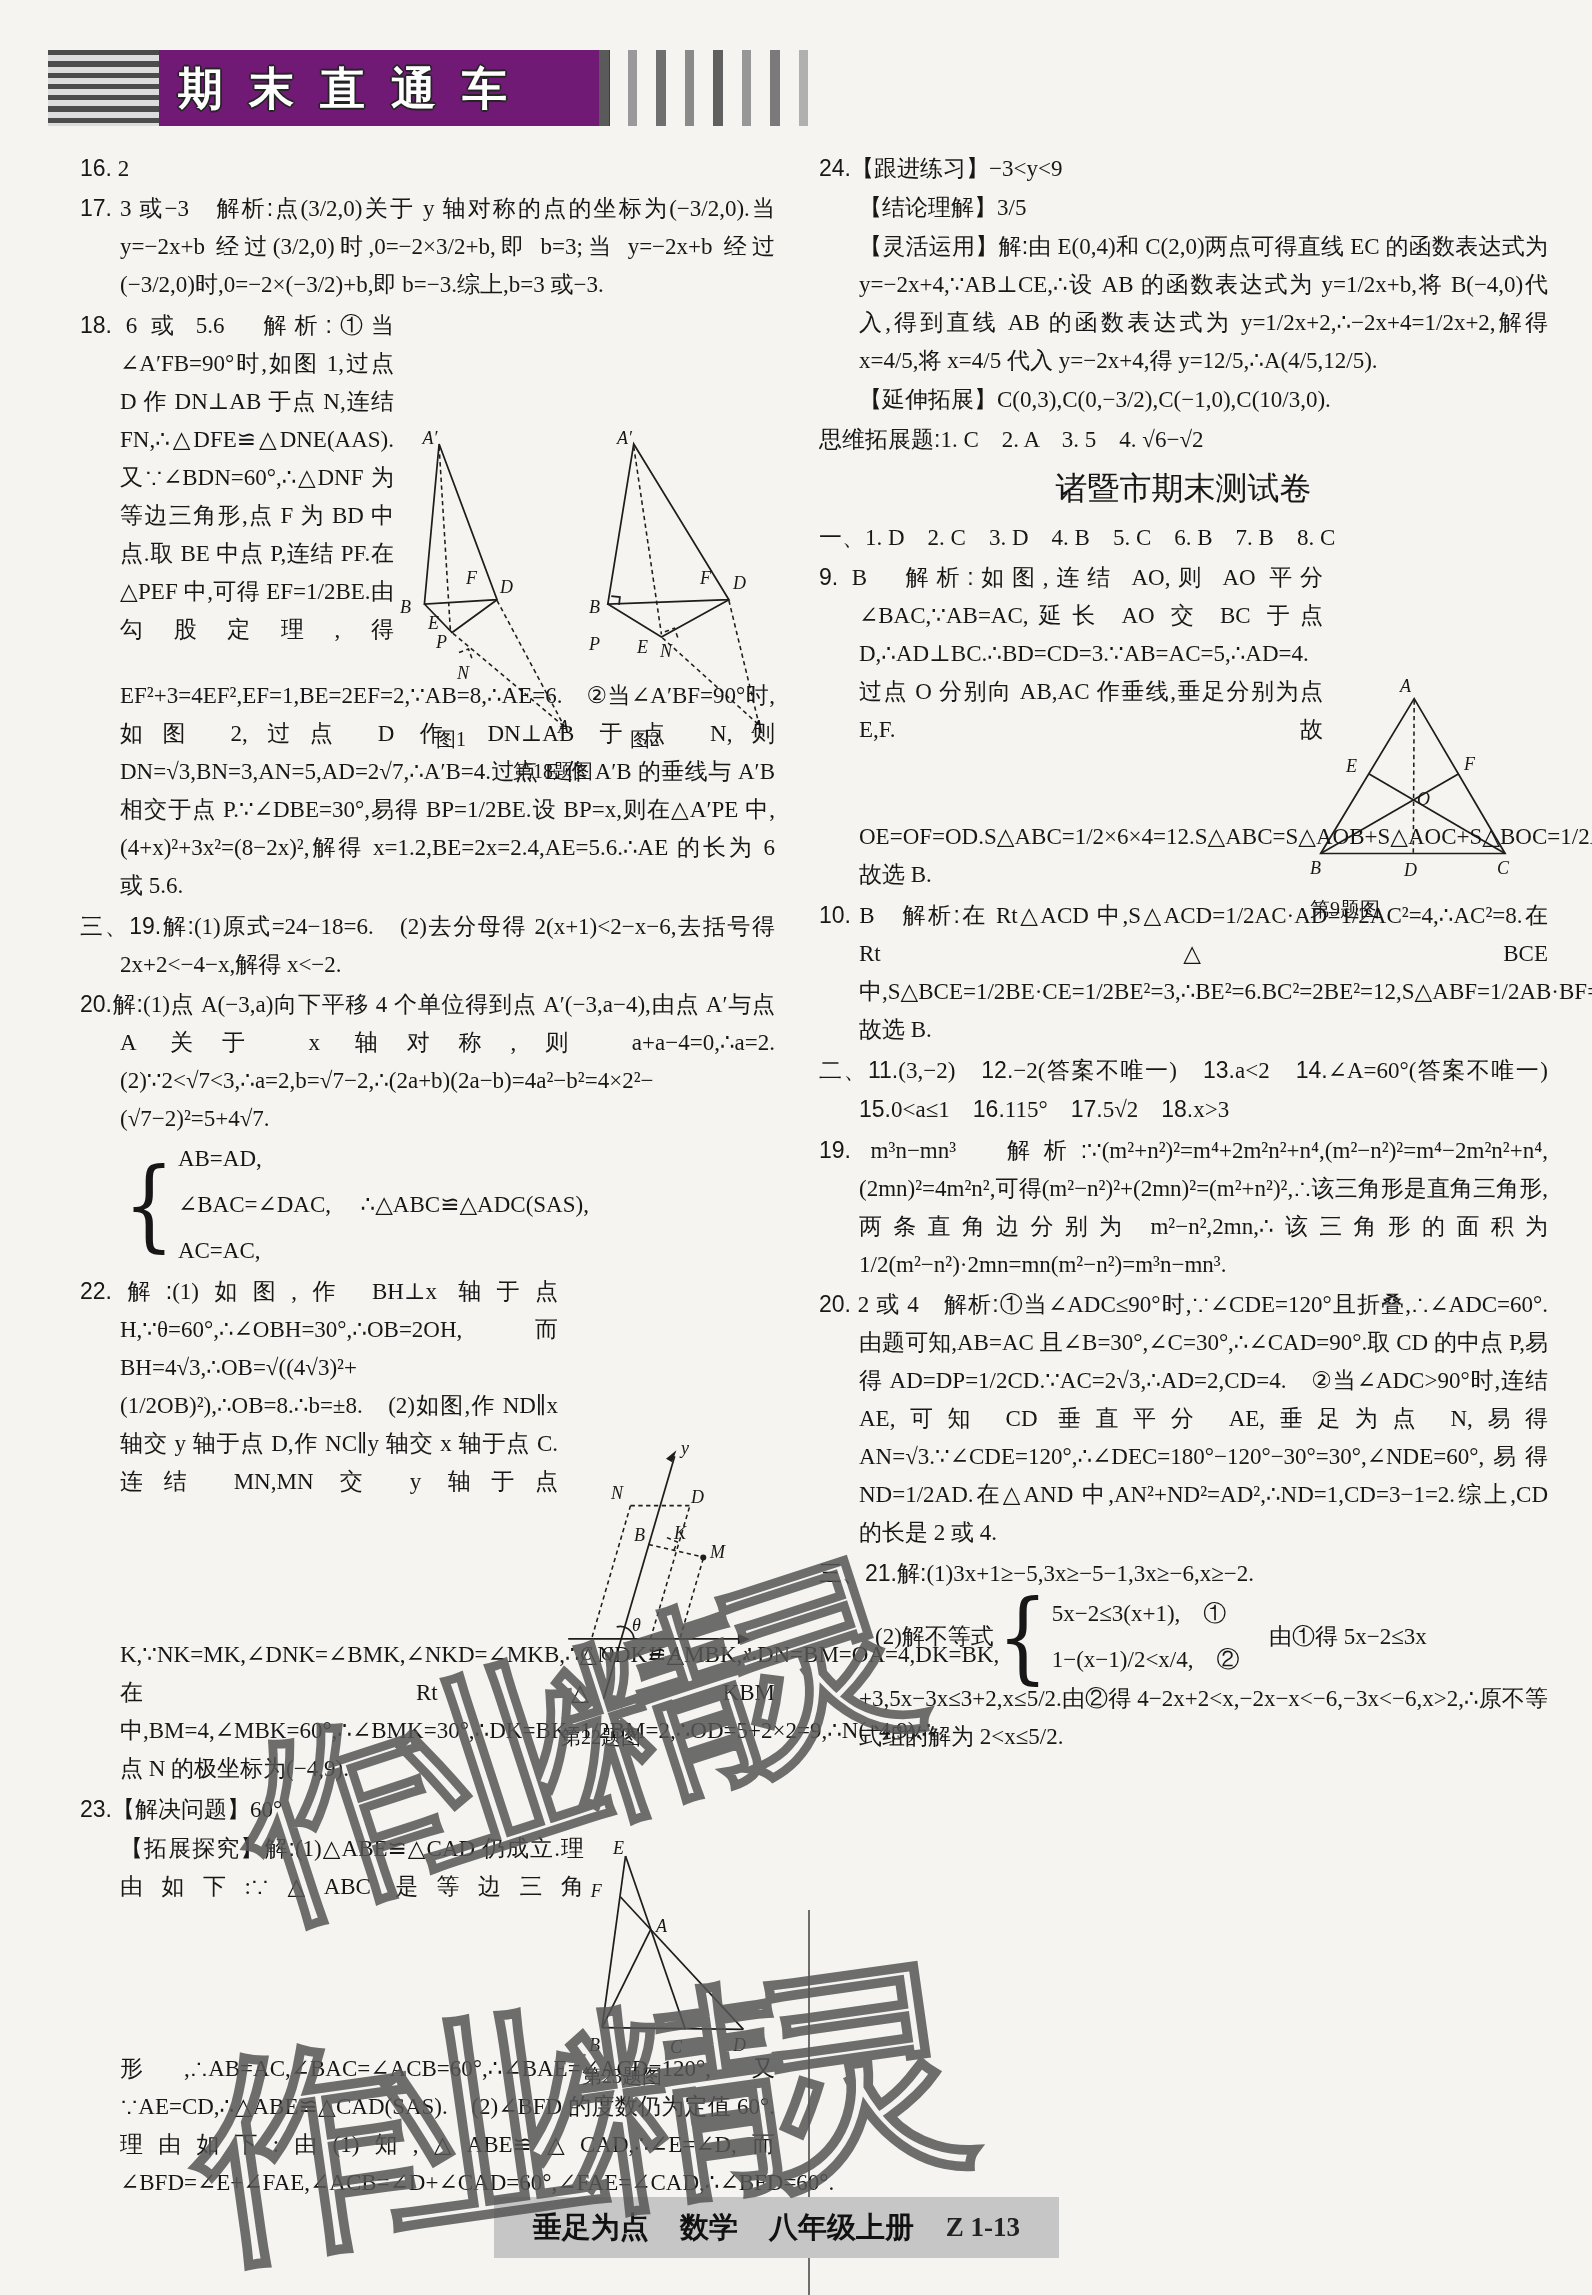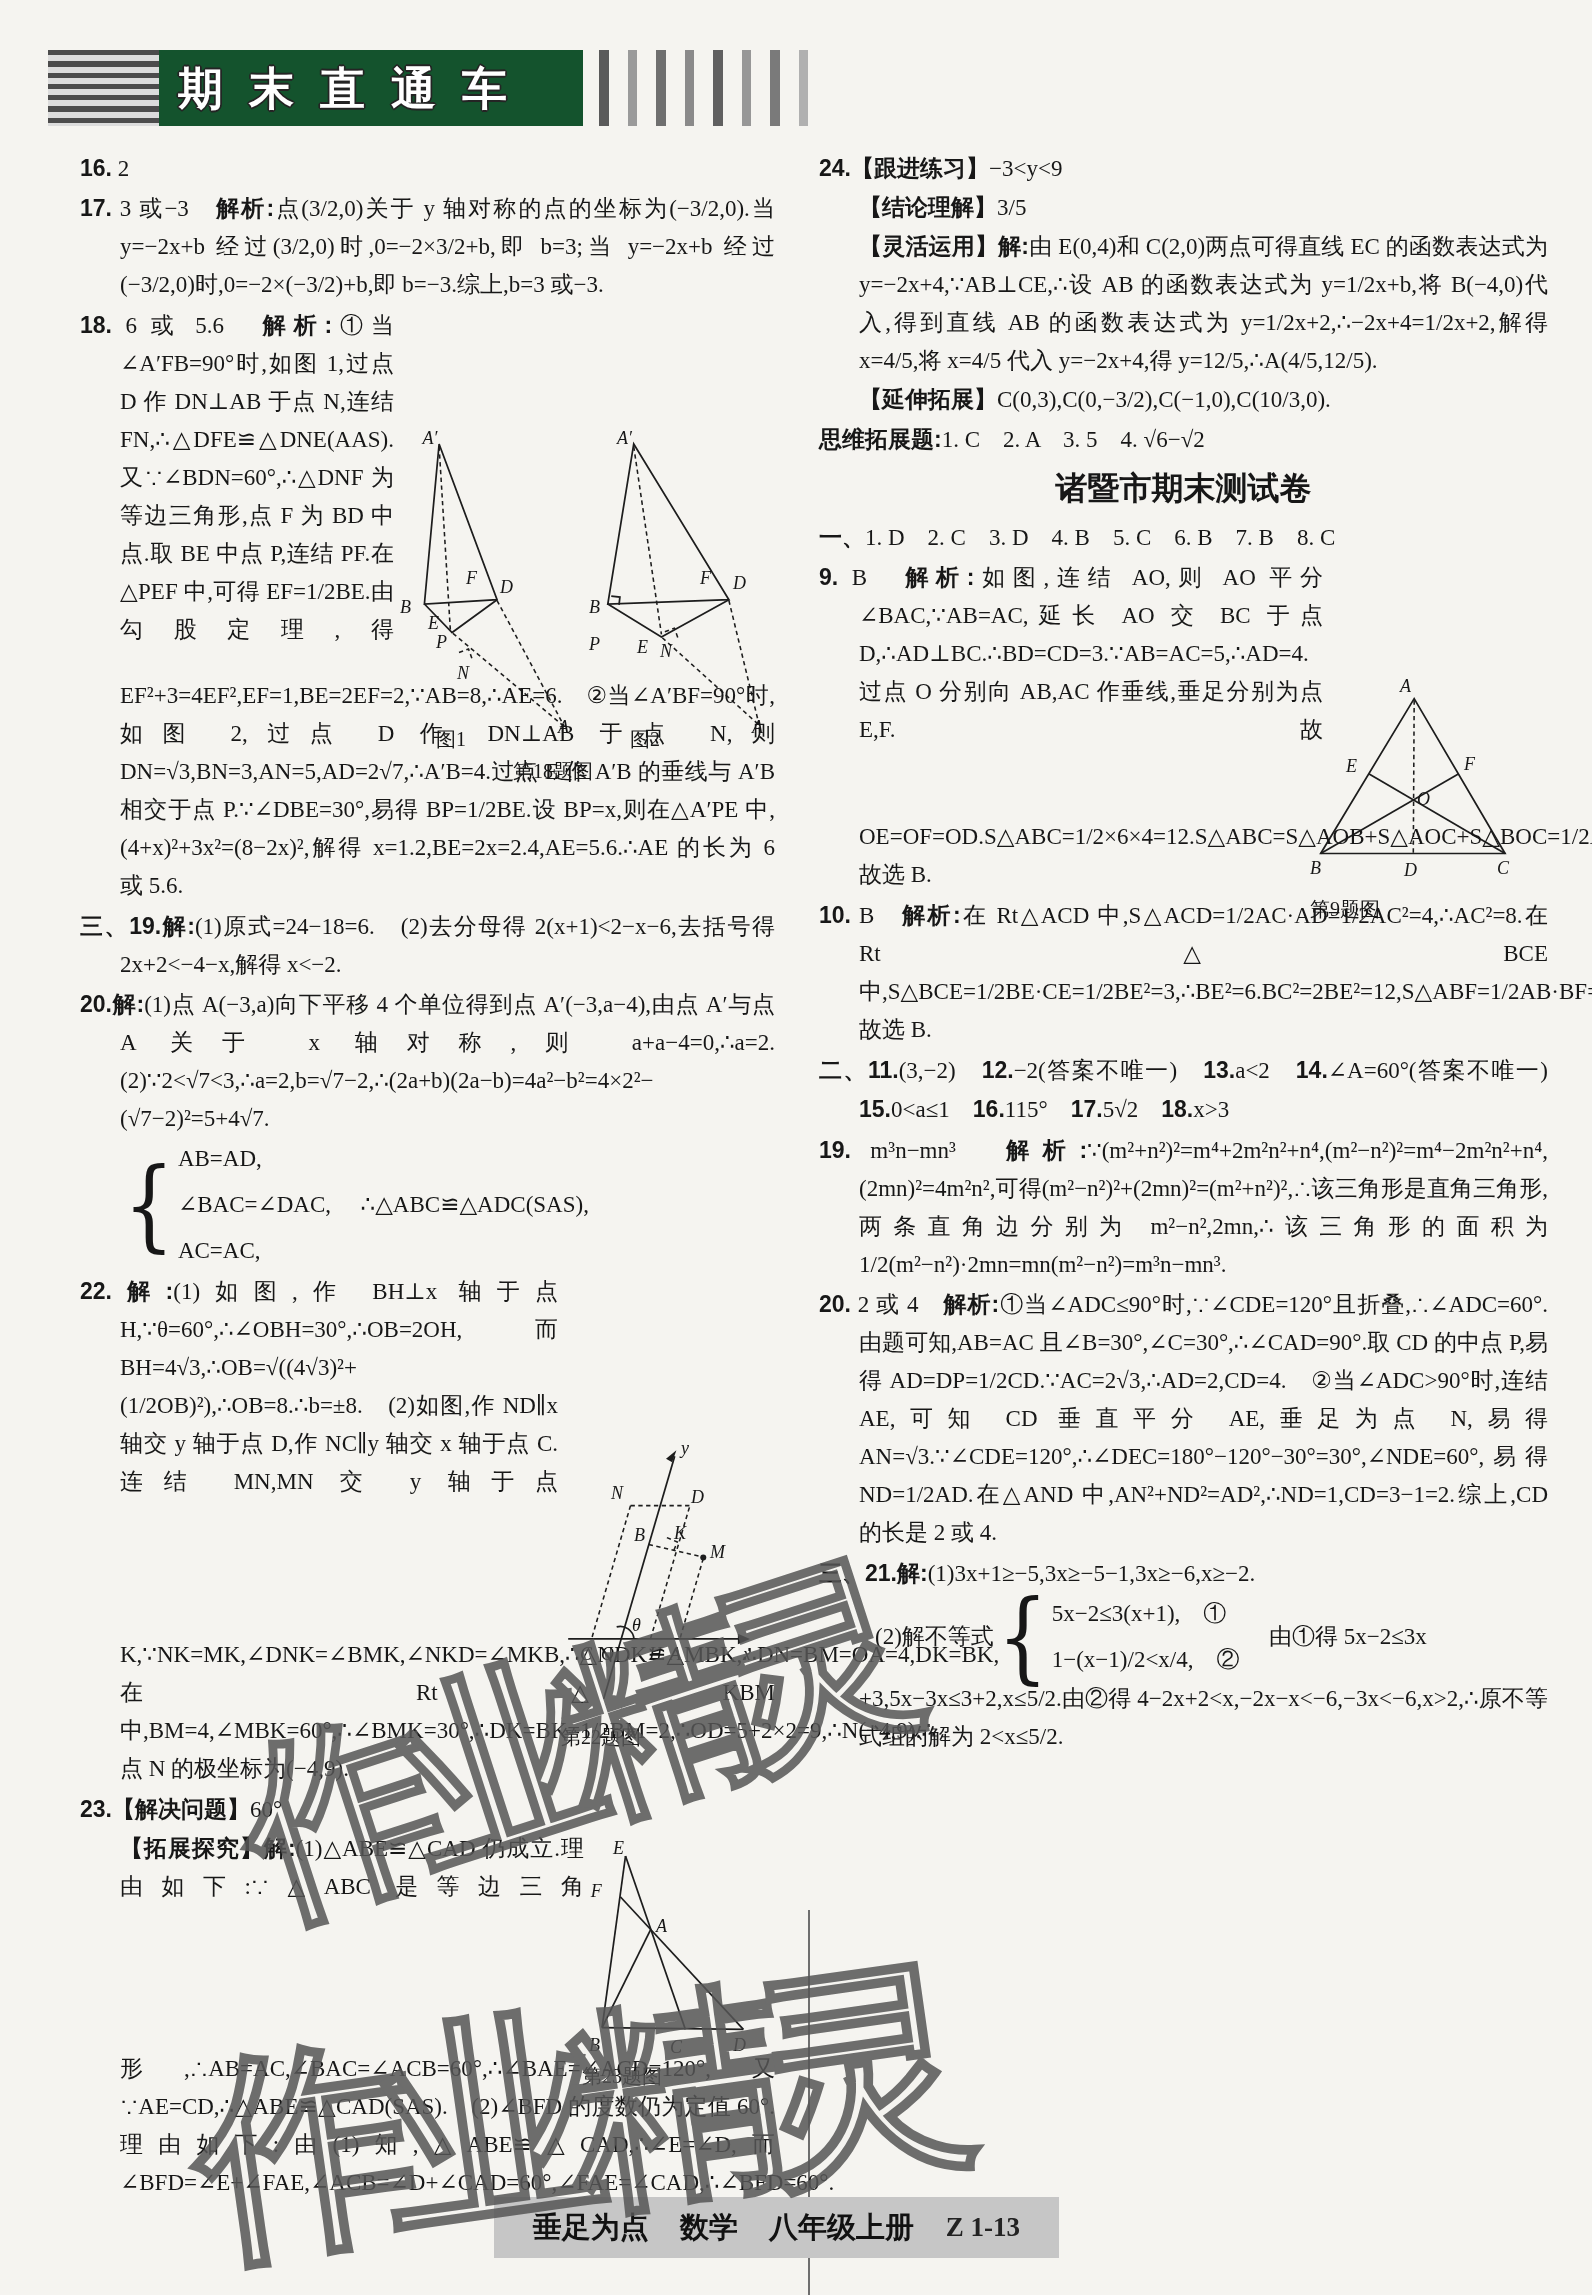--- a/index.html
+++ b/index.html
@@ -4,21 +4,22 @@
 <style>
   html,body{margin:0;padding:0;}
   body{
     width:1593px;height:2295px;position:relative;overflow:hidden;
     background:#f5f4f0;color:#171717;
     font-family:"Liberation Serif","DejaVu Serif",serif;
   }
   
   #banner{
     position:absolute;left:48px;top:50px;width:535px;height:76px;
-    background:#14532d;
+    background:#701a75;
+    padding-left:27px;
   }
   #banner-stripes{
     position:absolute;left:0;top:0;width:111px;height:76px;
     background:repeating-linear-gradient(180deg,#4c4c4c 0 5.2px,#dcdcdc 5.2px 11.3px);
   }
   #banner-title{
     position:absolute;left:130px;top:8.7px;width:398px;
     font-family:"Liberation Sans","DejaVu Sans",sans-serif;
     font-size:45px;font-weight:700;letter-spacing:26px;color:#ffffff;white-space:nowrap;
     text-shadow:-1.7px 0 0 #242424,1.7px 0 0 #242424,0 -1.7px 0 #242424,0 1.7px 0 #242424,
@@ -28,21 +29,21 @@
   #bars span{display:inline-block;width:9.5px;height:76px;margin-right:19px;}
   
   .col{position:absolute;top:147px;z-index:2;}
   #col-left{left:80px;width:695px;}
   #col-right{left:819px;width:729px;}
   .item{
     font-size:23px;line-height:38px;text-align:justify;
     margin:1.7px 0;padding-left:40px;text-indent:-40px;
   }
   .item.heading{text-align:center;text-indent:0;padding-left:0;font-size:32px;line-height:55px;}
-  .b{font-family:"Liberation Sans","DejaVu Sans",sans-serif;font-weight:700;}
+  .b{font-family:"Liberation Sans","DejaVu Sans",sans-serif;font-weight:400;}
   .figspace{float:right;}
   .cont{font-size:23px;line-height:38px;text-align:justify;padding-left:40px;margin:0;}
   .sys{display:flex;align-items:center;padding-left:40px;margin:1.7px 0;}
   .syspre{font-size:23px;line-height:38px;white-space:nowrap;margin-left:16px;}
   .brace{font-family:"DejaVu Serif",serif;font-size:80px;font-weight:400;line-height:1;
          transform:scaleY(1.25);margin:0 3.5px;}
   .syslines{display:flex;flex-direction:column;justify-content:center;gap:8px;}
   .syslines div{font-size:23px;line-height:38px;white-space:nowrap;}
   .sysside{font-size:23px;line-height:38px;margin-left:29.5px;white-space:nowrap;}
   

